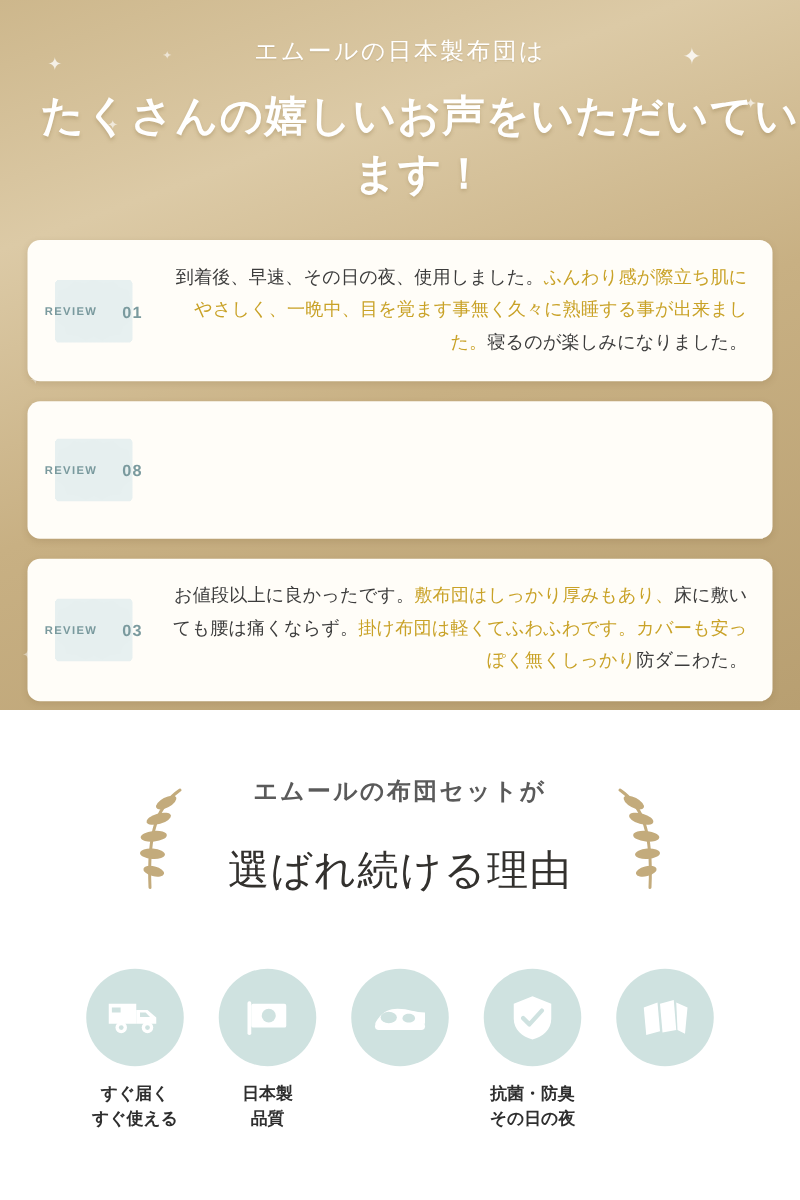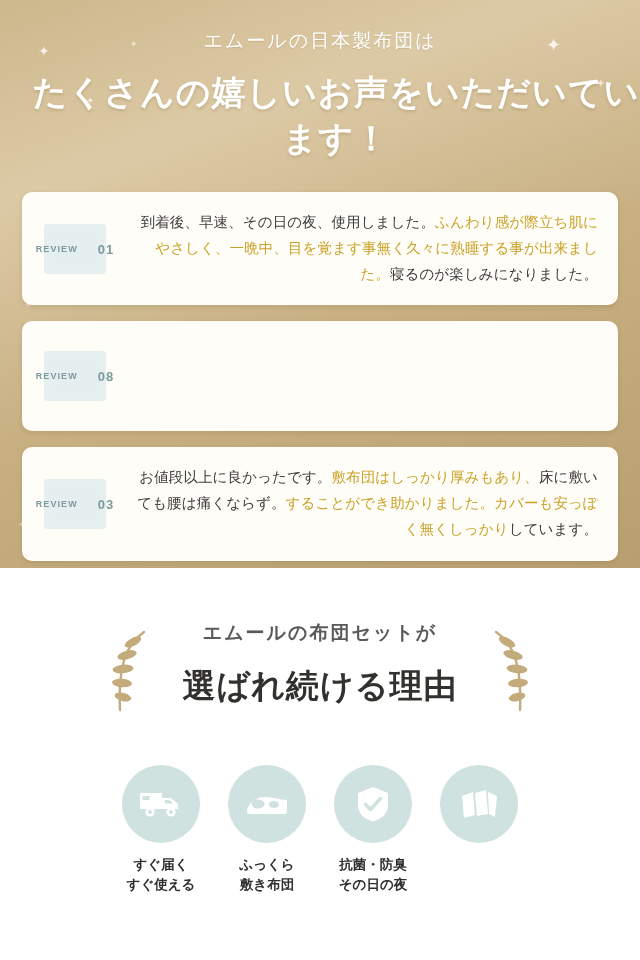--- a/index.html
+++ b/index.html
@@ -153,24 +153,24 @@
   }
   .laurel.left  { left: 104px; }
   .laurel.right { right: 104px; }
   .reasons-heading .rline1 {
     font-size: 19px;
     color: #5a5a5a;
     letter-spacing: 2px;
     font-weight: 700;
   }
   .reasons-heading .rline2 {
-    margin-top: 18px;
+    margin-top: 28px;
     font-size: 33px;
     color: #33312e;
-    font-weight: 700;
+    font-weight: 400;
     letter-spacing: 1px;
   }
 
   .feature-row {
     margin-top: 56px;
     display: flex;
     justify-content: center;
     gap: 18px;
     padding: 0 36px;
   }
@@ -234,21 +234,21 @@
         <span class="bn">08</span>
       </div>
     </article>
 
     <article class="review-card">
       <div class="review-badge">
         <span class="bl">REVIEW</span>
         <span class="bn">03</span>
       </div>
       <p class="review-text">
-        <span>お値段以上に良かったです。</span><span class="hl">敷布団はしっかり厚みもあり、</span><span>床に敷いても腰は痛くならず。</span><span class="hl">することができ助かりました。</span><span class="hl">カバーも安っぽく無くしっかり</span><span>しています。</span>
+        <span>お値段以上に良かったです。</span><span class="hl">敷布団はしっかり厚みもあり、</span><span>床に敷いても腰は痛くならず。</span><span class="hl">掛け布団は軽くてふわふわです。</span><span class="hl">カバーも安っぽく無くしっかり</span><span>防ダニわた。</span>
       </p>
     </article>
 
   </div>
 </section>
 
 <section class="reasons-section">
 
   <div class="reasons-heading">
     <svg class="laurel left" viewBox="0 0 46 86" aria-hidden="true">
@@ -293,32 +293,41 @@
           <circle cx="12" cy="25" r="1.9" fill="#cfe2e0"></circle>
           <circle cx="33" cy="25" r="4.6" fill="#ffffff"></circle>
           <circle cx="33" cy="25" r="1.9" fill="#cfe2e0"></circle>
           <path d="M27 13h4.5l3.5 3.5H27z" fill="#cfe2e0"></path>
         </svg>
       </div>
       <div class="feature-label">すぐ届く
 すぐ使える</div>
     </div>
 
+    <div class="feature">
+      <div class="feature-circle">
+        <svg width="42" height="34" viewBox="0 0 42 34" aria-hidden="true">
+          <rect x="5" y="4" width="3" height="27" rx="1.4" fill="#ffffff"></rect>
+          <rect x="8" y="6" width="28" height="19" rx="1.5" fill="#ffffff"></rect>
+          <circle cx="22" cy="15.5" r="5.6" fill="#cfe2e0"></circle>
+        </svg>
+      </div>
+      <div class="feature-label">日本製
+品質</div>
+    </div>
 
     <div class="feature">
       <div class="feature-circle">
         <svg width="46" height="34" viewBox="0 0 46 34" aria-hidden="true">
           <path d="M3 22c4-8 10-12 18-12 9 0 14 3 22 3v9z" fill="#ffffff"></path>
           <rect x="3" y="21" width="40" height="6" rx="3" fill="#ffffff"></rect>
           <ellipse cx="14" cy="17" rx="6.5" ry="4.6" fill="#cfe2e0"></ellipse>
           <path d="M30 14c3 0 5 1.6 5 3.6s-2 3.4-5 3.4-5-1.4-5-3.4 2-3.6 5-3.6z" fill="#cfe2e0"></path>
         </svg>
       </div>
-      <div class="feature-label">ふっくら
-敷き布団</div>
     </div>
 
     <div class="feature">
       <div class="feature-circle">
         <svg width="36" height="38" viewBox="0 0 36 38" aria-hidden="true">
           <path d="M18 2 L33 8 v12c0 9-7 14.5-15 16.5C10 34.5 3 29 3 20V8z" fill="#ffffff"></path>
           <path d="M10.5 19.5 l5 5 10-11" fill="none" stroke="#cfe2e0" stroke-width="3.4" stroke-linecap="round" stroke-linejoin="round"></path>
         </svg>
       </div>
       <div class="feature-label">抗菌・防臭

